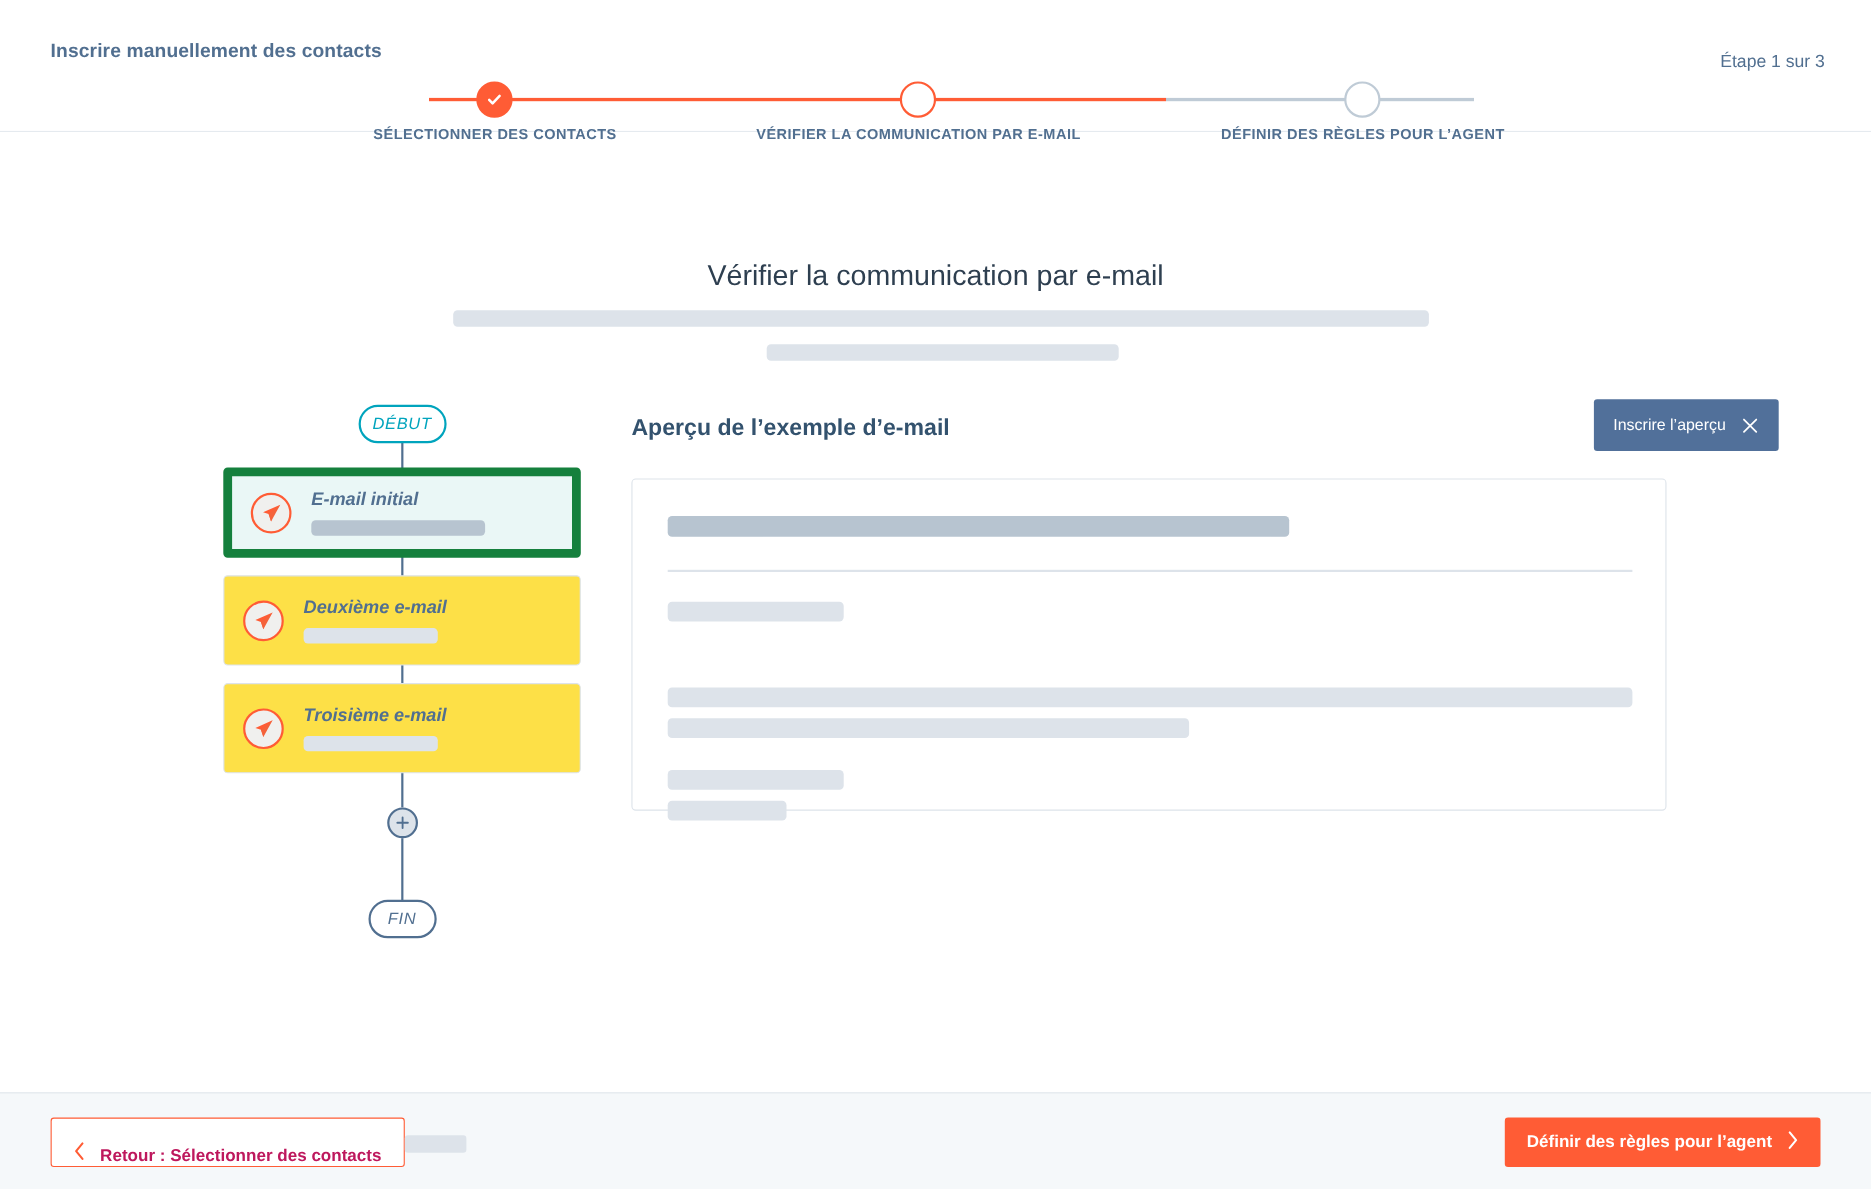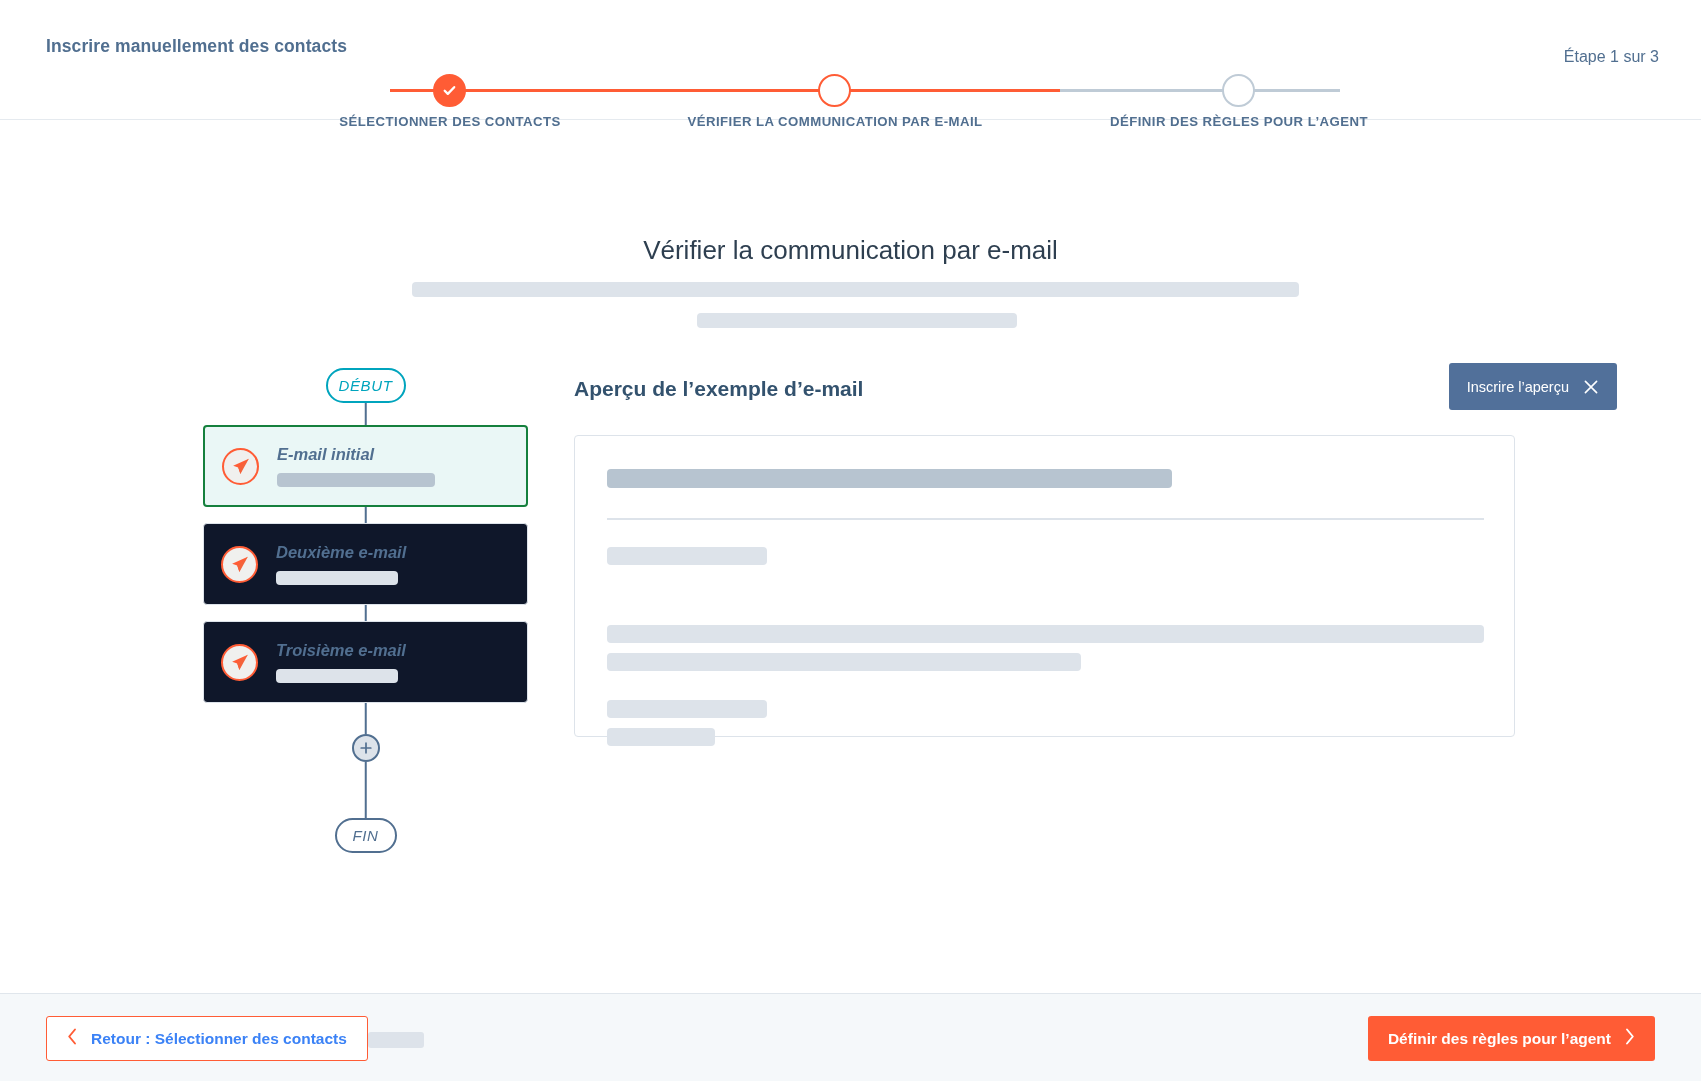--- a/index.html
+++ b/index.html
@@ -231,32 +231,32 @@
     justify-content: center;
     z-index: 3;
   }
   .plus-node svg { display: block; }
 
   .email-card {
     position: absolute;
     left: 0;
     width: 325px;
     height: 82px;
-    background: #0f172a;
+    background: #fde047;
     border: 1px solid #dde3ea;
     border-radius: 4px;
     z-index: 2;
     display: flex;
     align-items: center;
     padding-left: 17px;
   }
 
   .email-card.selected {
     background: #eaf7f6;
-    border: 2px solid #15803d;
+    border: 8px solid #15803d;
   }
 
   .card-1 { top: 57px; }
   .card-2 { top: 155px; }
   .card-3 { top: 253px; }
 
   .plane-icon {
     flex: 0 0 auto;
     width: 37px;
     height: 37px;
@@ -361,26 +361,26 @@
 
   .back-btn {
     position: absolute;
     left: 46px;
     top: 22px;
     height: 45px;
     padding: 0 20px;
     background: #ffffff;
     border: 1.5px solid #ff5c35;
     border-radius: 3px;
-    color: #3b82f6;
+    color: #be185d;
     font-family: "Liberation Sans", sans-serif;
     font-size: 15.5px;
     font-weight: bold;
     display: flex;
-    align-items: center;
+    align-items: flex-end;
     gap: 13px;
     cursor: pointer;
     white-space: nowrap;
   }
 
   .footer-skel {
     position: absolute;
     left: 368px;
     top: 38px;
     width: 56px;

